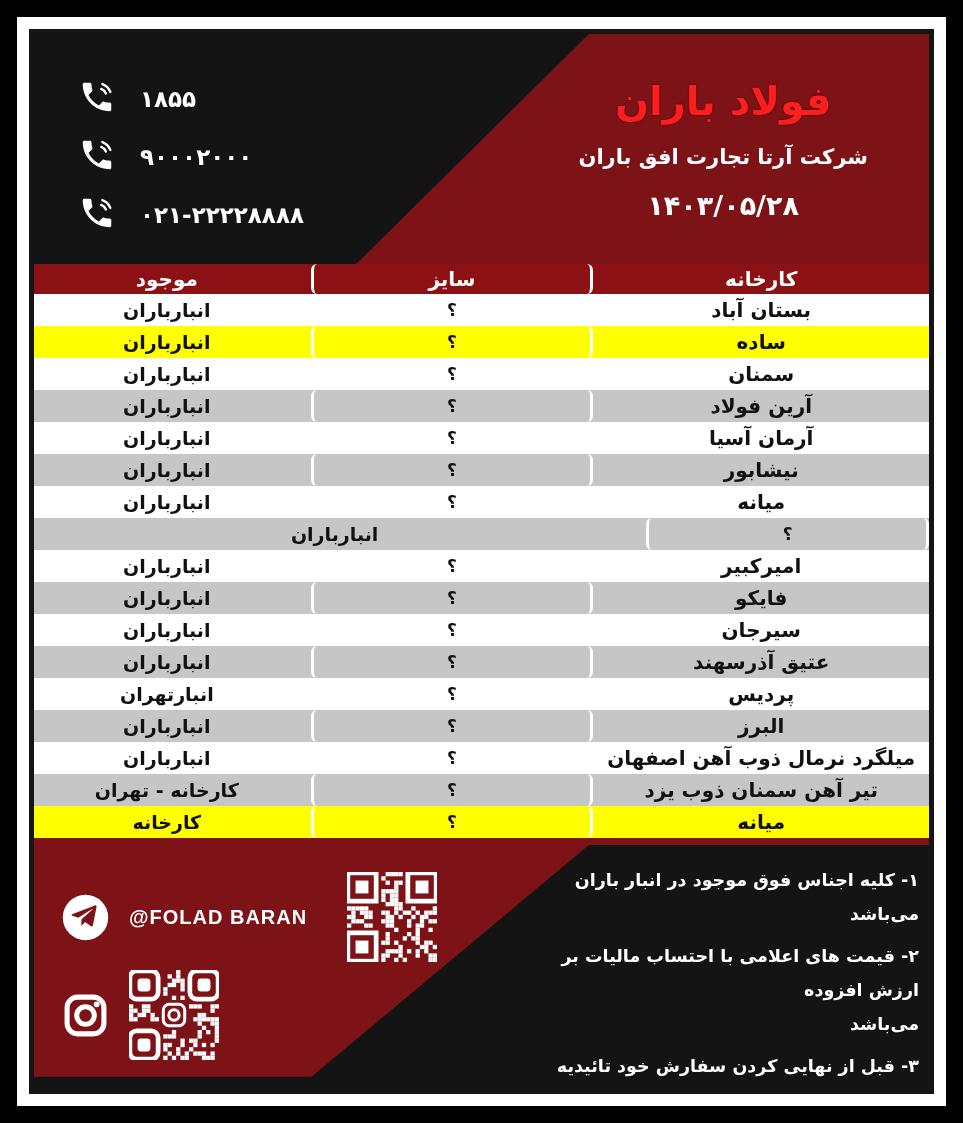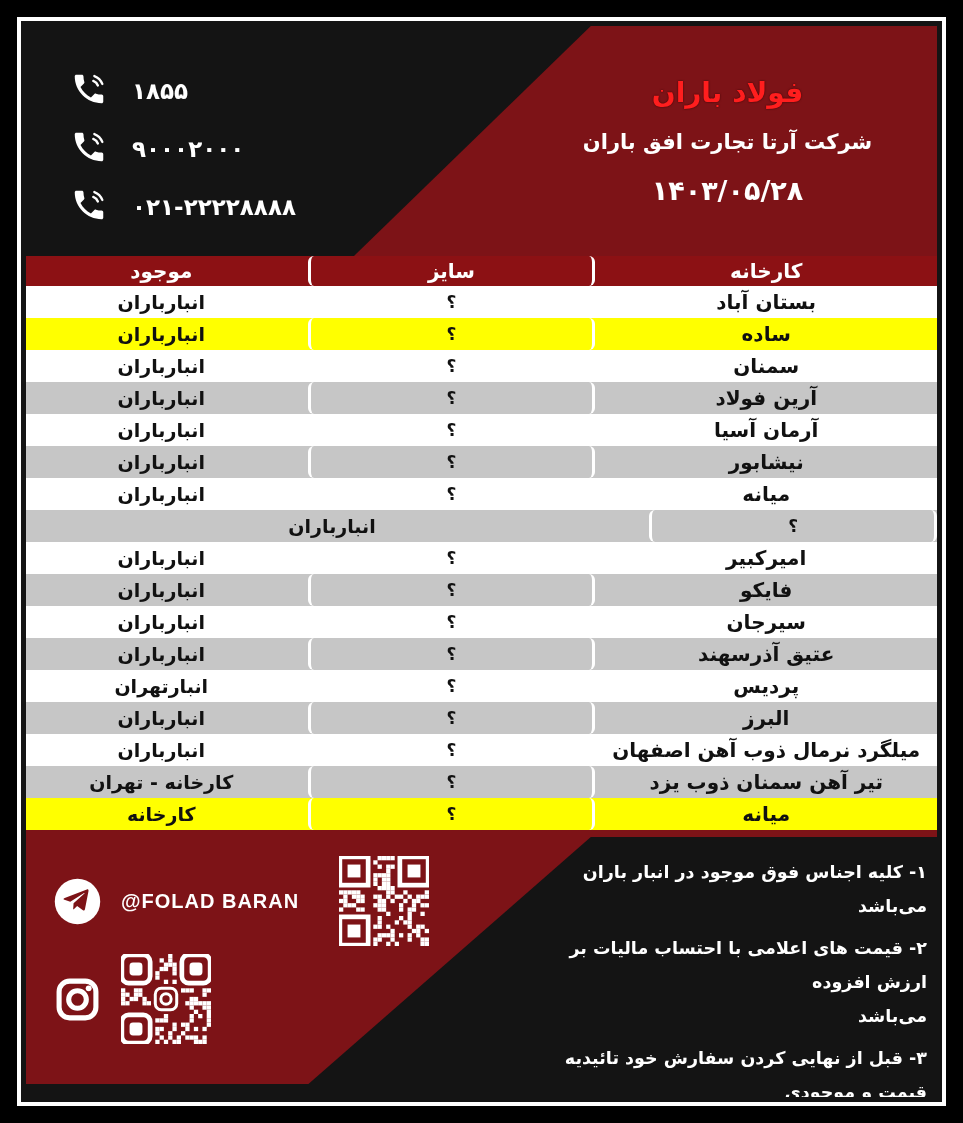--- a/index.html
+++ b/index.html
@@ -2,34 +2,34 @@
 <html style="--dark-red: #7d1317; --table-red: #8c1114; --yellow: #ffff00; --gray: #c6c6c6; --title-red: #ff1e1e; --ink: #141414;"><head>
 <meta charset="utf-8">
 <style>
   :root{
     --dark-red:#7d1317; --table-red:#8c1114; --yellow:#ffff00;
     --gray:#c6c6c6; --title-red:#ff1e1e; --ink:#141414; --white:#ffffff;
   }
   *{margin:0;padding:0;box-sizing:border-box}
   body{background:#000;font-family:"DejaVu Sans",sans-serif;}
   .page{width:963px;height:1123px;background:#000;padding:17px;}
-  .ring{background:#fff;width:100%;height:100%;padding:4px;}
+  .ring{background:#fff;width:100%;height:100%;padding:12px;}
   .inner{background:var(--ink);width:100%;height:100%;padding:5px;display:flex;flex-direction:column;}
 
   
   .header{position:relative;height:230px;background:var(--ink);overflow:hidden;flex:none;}
   .header-red{position:absolute;inset:0;background:var(--dark-red);
     clip-path:polygon(62% 0,100% 0,100% 100%,36% 100%);}
   .phones{position:absolute;left:44px;top:44px;display:flex;flex-direction:column;gap:16px;direction:ltr;}
   .phone-row{display:flex;align-items:center;gap:24px;}
   .phone-row svg{width:38px;height:38px;flex:none;}
   .phone-num{color:#fff;font-size:23px;font-weight:bold;letter-spacing:3px;direction:ltr;}
   .brand{position:absolute;top:0;right:0;width:46%;height:100%;display:flex;flex-direction:column;
     align-items:center;justify-content:center;gap:21px;direction:rtl;text-align:center;}
-  .brand-title{color:var(--title-red);font-size:28px;font-weight:800;text-shadow:0 0 2px #3a0000;}
+  .brand-title{color:var(--title-red);font-size:40px;font-weight:800;text-shadow:0 0 2px #3a0000;}
   .brand-sub{color:#fff;font-size:21px;font-weight:bold;}
   .brand-date{color:#fff;font-size:27px;font-weight:bold;direction:ltr;letter-spacing:1px;}
 
   
   .pricetable{flex:none;}
   .thead{height:30px;background:var(--table-red);display:flex;direction:rtl;}
   .cell{display:flex;align-items:center;justify-content:center;border-radius:6px;}
   .c-factory{width:37.5%;}
   .c-size{width:31.6%;border-left:3px solid #fff;border-right:3px solid #fff;margin-left:11px;}
   .c-stock{flex:1;}
@@ -40,21 +40,21 @@
   .trow .c-size{font-size:17px;}
   .trow .c-stock{font-size:19px;}
   .hl-white{background:#fff;}
   .hl-gray{background:var(--gray);}
   .hl-yellow{background:var(--yellow);}
 
   
   .footer{position:relative;flex:1;background:var(--ink);border-top:7px solid var(--dark-red);overflow:hidden;}
   .footer-red{position:absolute;inset:0;background:var(--dark-red);
     clip-path:polygon(0 0,62% 0,31% 95%,0 95%);}
-  .social{position:absolute;left:28px;top:18px;display:flex;flex-direction:column;gap:6px;}
+  .social{position:absolute;left:28px;top:26px;display:flex;flex-direction:column;gap:6px;}
   .social-row{display:flex;align-items:center;gap:20px;height:92px;}
   .s-icon{width:47px;height:47px;flex:none;}
   .handle{color:#fff;font-weight:bold;font-size:20px;width:198px;letter-spacing:1px;
     font-family:"Liberation Sans","DejaVu Sans",sans-serif;}
   .qr{width:90px;height:90px;flex:none;}
   .notes{position:absolute;top:18px;right:10px;width:382px;direction:rtl;text-align:right;
     color:#fff;font-size:17.5px;font-weight:bold;line-height:34px;}
   .note{margin-bottom:8px;}
 </style>
 </head>

